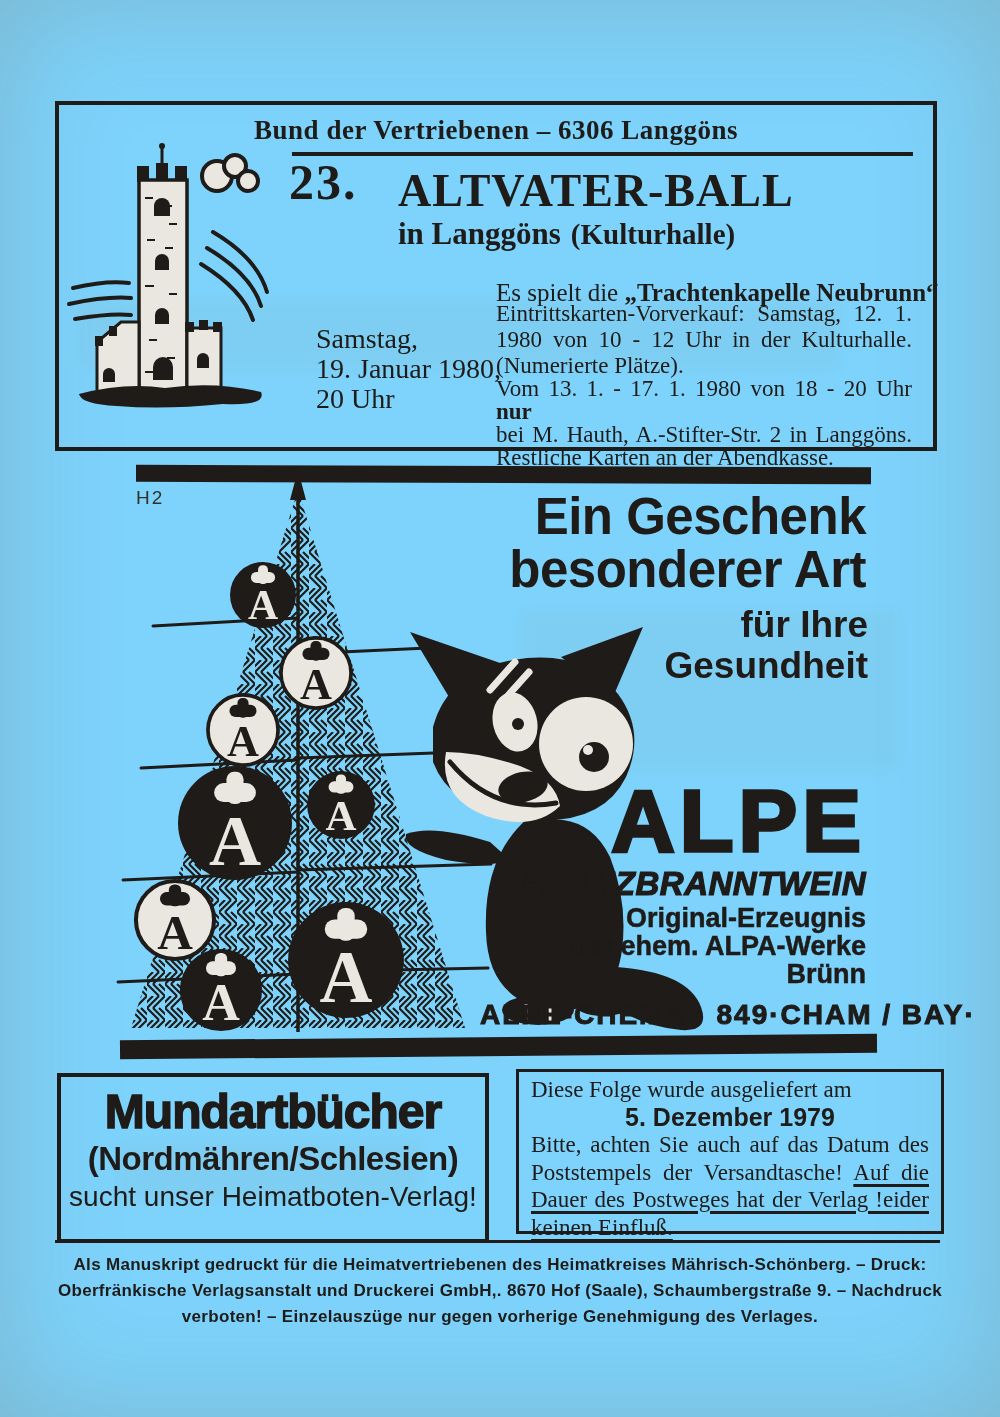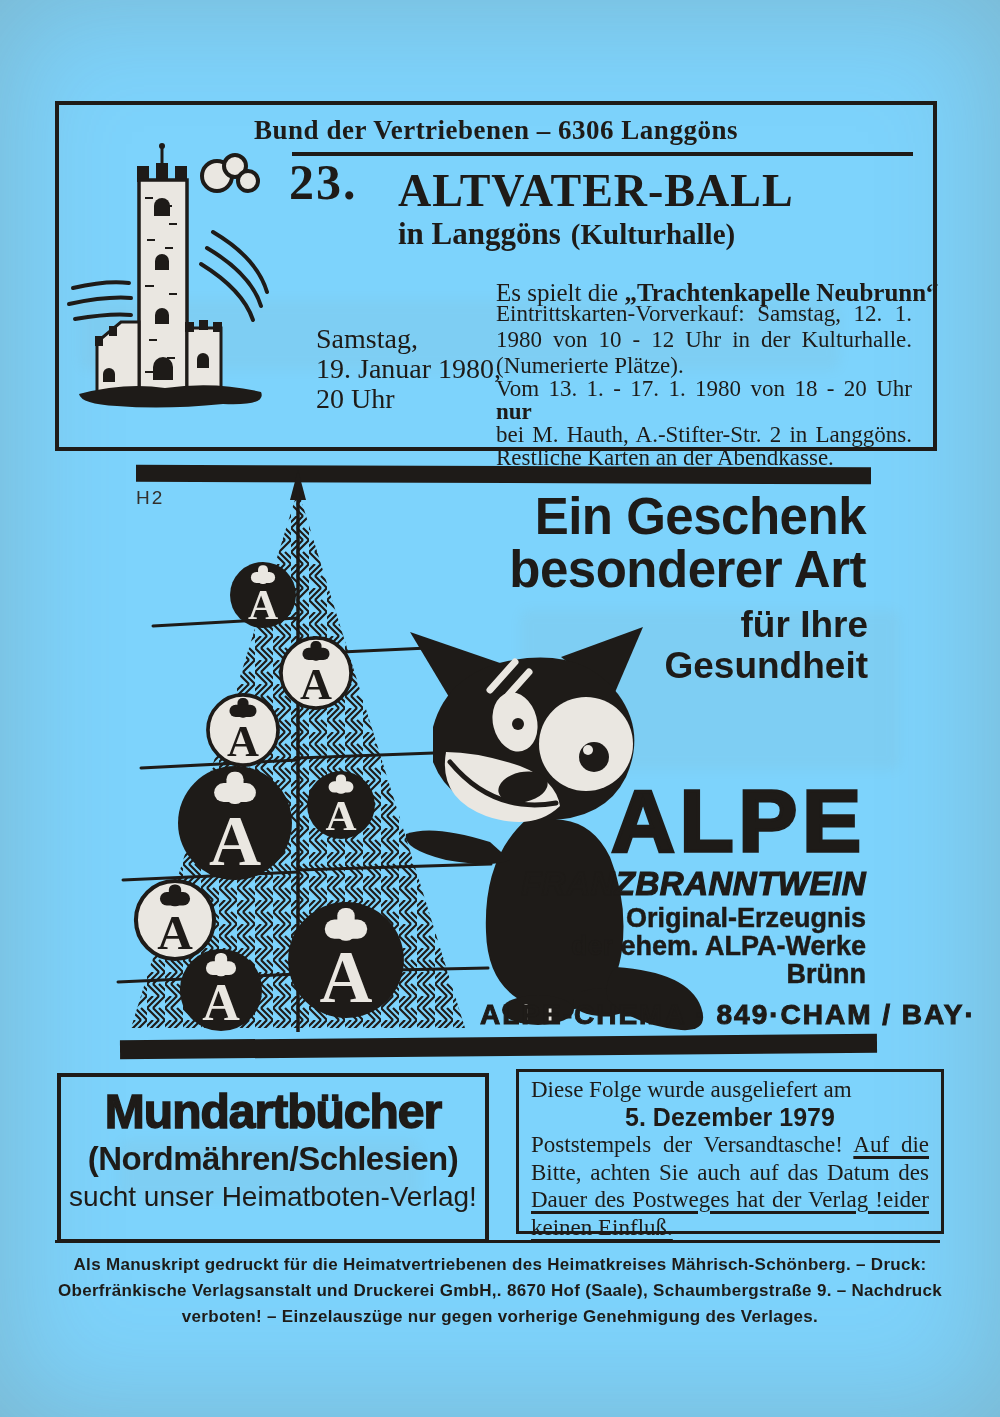--- a/index.html
+++ b/index.html
@@ -261,22 +261,22 @@
   <div class="abs mundart-box sans">
     <div class="mundart-title">Mundartbücher</div>
     <div class="mundart-sub">(Nordmähren/Schlesien)</div>
     <div class="mundart-body">sucht unser Heimatboten-Verlag!</div>
   </div>
 
   <div class="abs delivery-box serif">
     <div class="delivery-intro">Diese Folge wurde ausgeliefert am</div>
     <div class="delivery-date sans b">5. Dezember 1979</div>
     <div class="delivery-body">
+      <div class="ju">Bitte, achten Sie auch auf das Datum des</div>
       <div class="ju"><span>Poststempels der Versandtasche! </span><span class="u">Auf die</span></div>
-      <div class="ju">Bitte, achten Sie auch auf das Datum des</div>
       <div class="ju"><span class="u">Dauer des Postweges hat der Verlag !eider</span></div>
       <div><span class="u">keinen Einfluß.</span></div>
     </div>
   </div>
 
   <div class="abs page-rule ink"></div>
   <div class="abs imprint sans">
     <div>Als Manuskript gedruckt für die Heimatvertriebenen des Heimatkreises Mährisch-Schönberg. – Druck:</div>
     <div>Oberfränkische Verlagsanstalt und Druckerei GmbH,. 8670 Hof (Saale), Schaumbergstraße 9. – Nachdruck</div>
     <div>verboten! – Einzelauszüge nur gegen vorherige Genehmigung des Verlages.</div>

